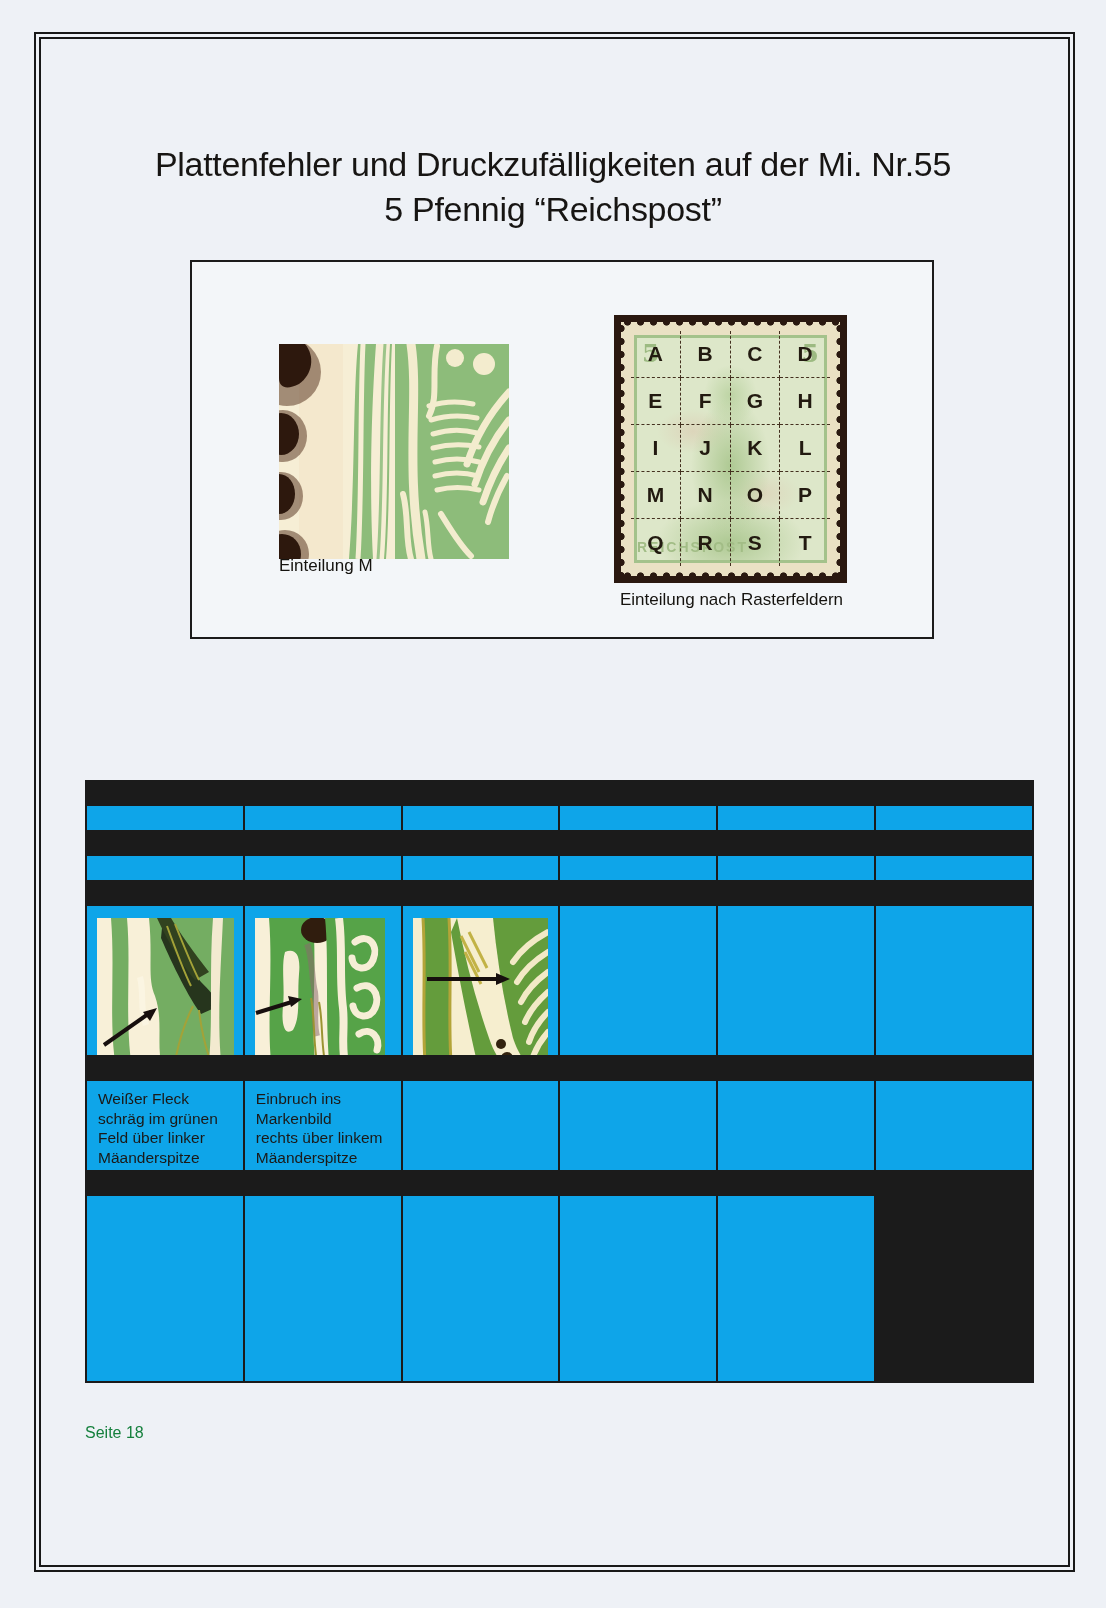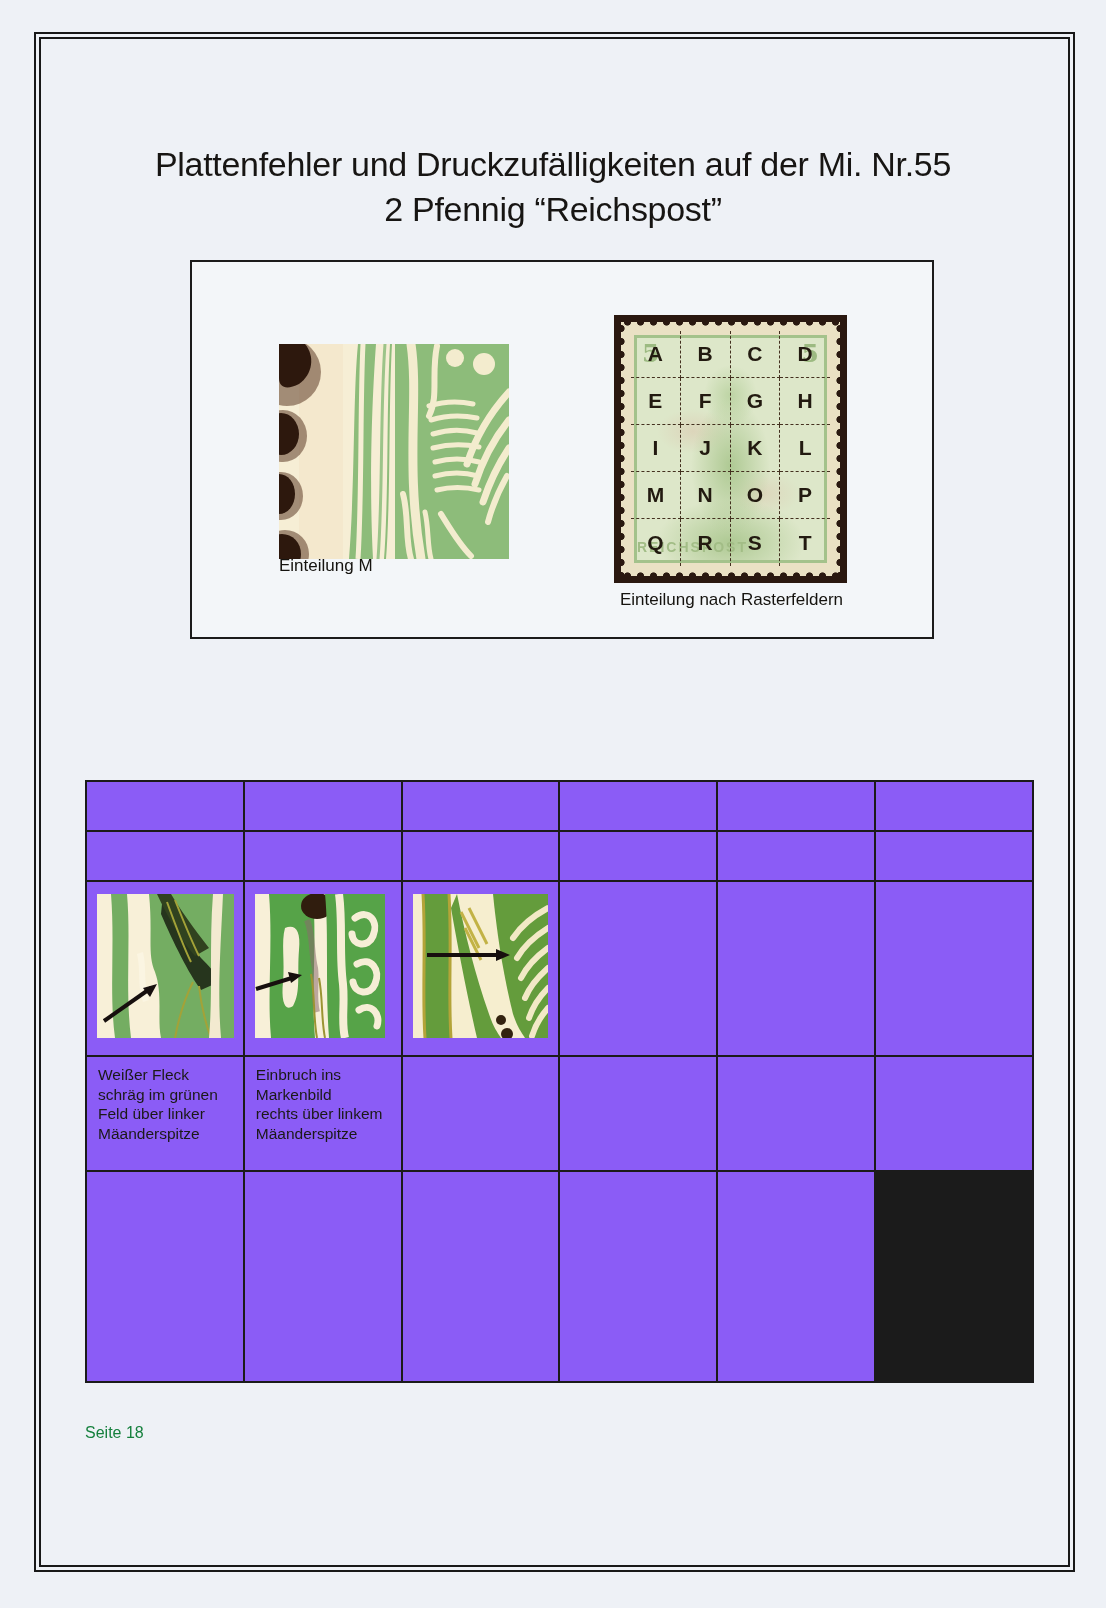--- a/index.html
+++ b/index.html
@@ -58,38 +58,38 @@
   .stamp-cell{border-right:1px dashed #43301f; border-bottom:1px dashed #43301f;
     display:flex; align-items:center; justify-content:center;}
   .stamp-cell.last-col{border-right:none;} .stamp-cell.last-row{border-bottom:none;}
   .grid-letter{font-size:21px; font-weight:bold; color:#221a10;}
 
   
   .defects-table{position:absolute; left:85px; top:780px; width:945px; height:599px;
     display:grid; grid-template-columns:repeat(6,1fr);
     grid-template-rows:48px 48px 173px 113px 1fr;
     background:#1b1b1b; gap:2px; border:2px solid #1b1b1b;}
-  .t-cell{background:#8b5cf6; position:relative; overflow:hidden;}
+  .t-cell{background:#0ea5e9; position:relative; overflow:hidden;margin-top:24px;}
   .t-cell .photo{display:block; margin:12px 0 0 10px;}
   .t-text{padding:8px 6px 0 11px; font-size:15.5px; line-height:1.27;
     white-space:pre-line; color:#1b1917;}
 
   .page-number{position:absolute; left:85px; top:1424px; font-size:16px; color:#15803d;}
 </style>
 </head>
 <body>
 
 <div class="page">
   <div class="frame-outer">
     <div class="frame-inner"></div>
   </div>
 
   <div class="title-block">
     <div class="title-line">Plattenfehler und Druckzufälligkeiten auf der Mi. Nr.55</div>
-    <div class="title-line">2 Pfennig “Reichspost”</div>
+    <div class="title-line">5 Pfennig “Reichspost”</div>
   </div>
 
   <div class="figure-box">
 
     <svg class="photo-left" viewBox="0 0 230 215">
       <rect width="230" height="215" fill="#f6eed5"></rect>
       <rect x="20" y="0" width="44" height="215" fill="#f4e8cd"></rect>
       <g fill="#5f3d29" opacity="0.55">
         <ellipse cx="8" cy="28" rx="34" ry="34"></ellipse>
         <ellipse cx="4" cy="92" rx="24" ry="26"></ellipse>

